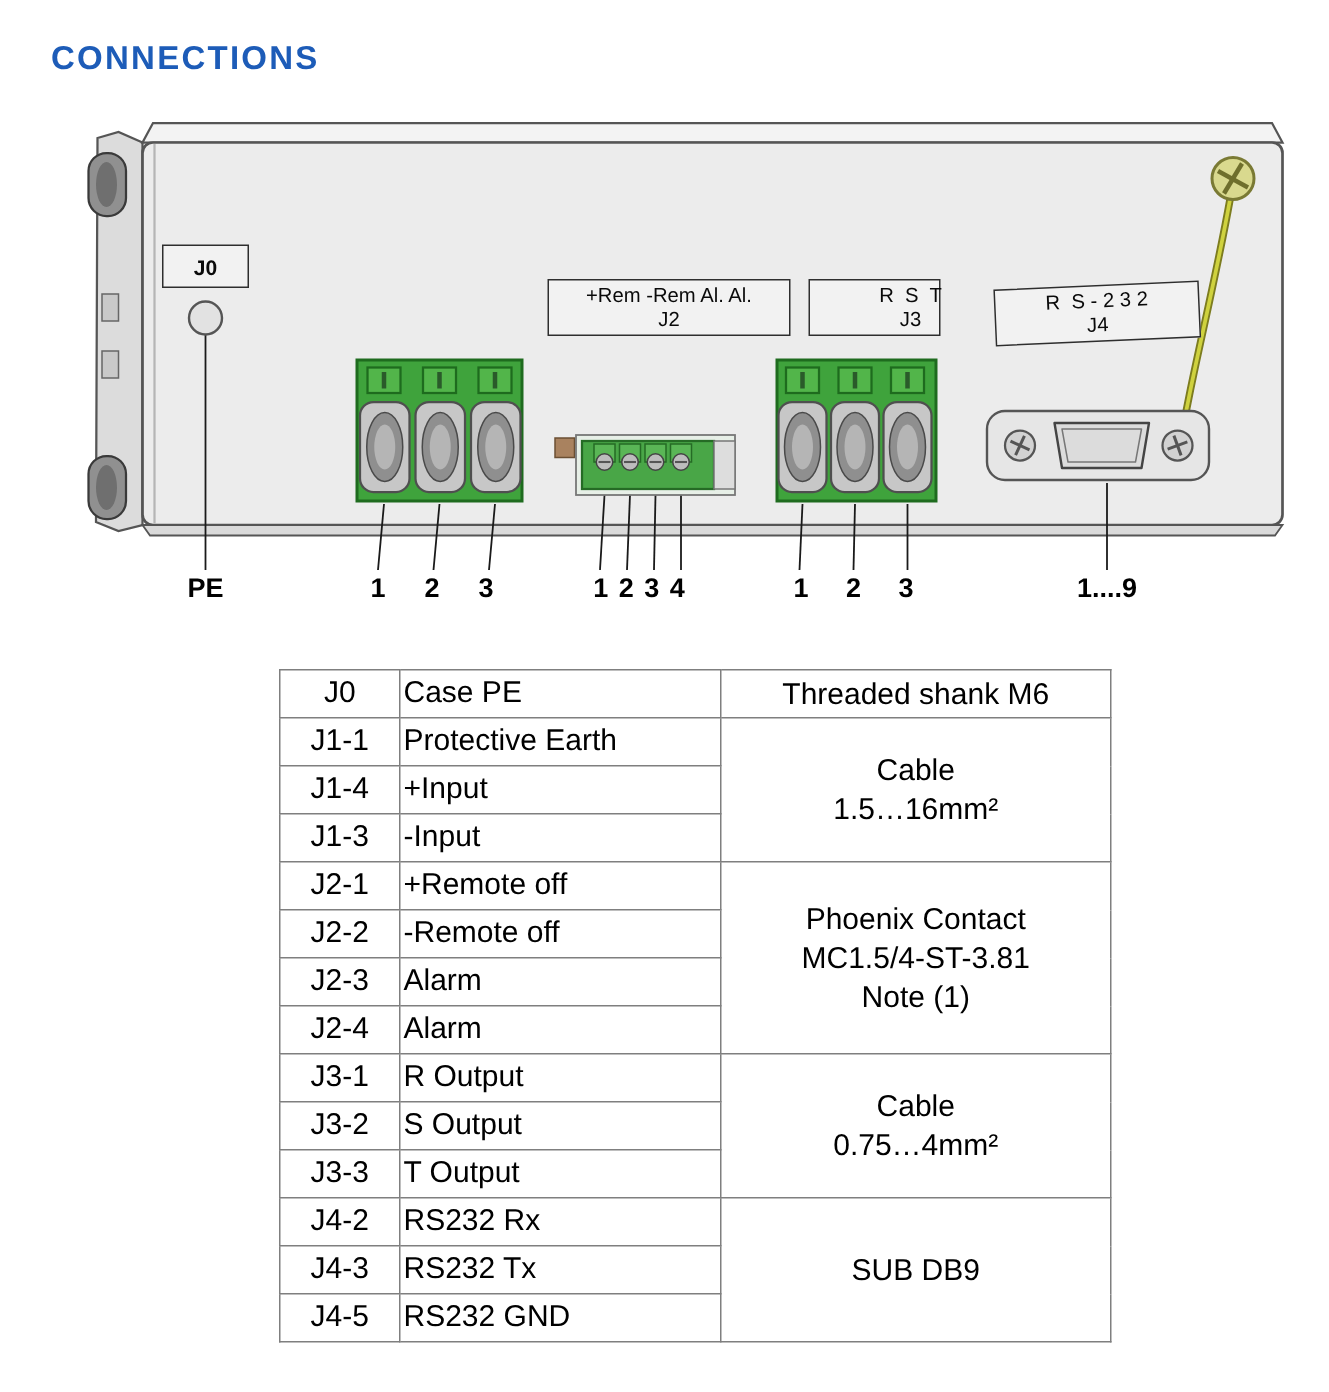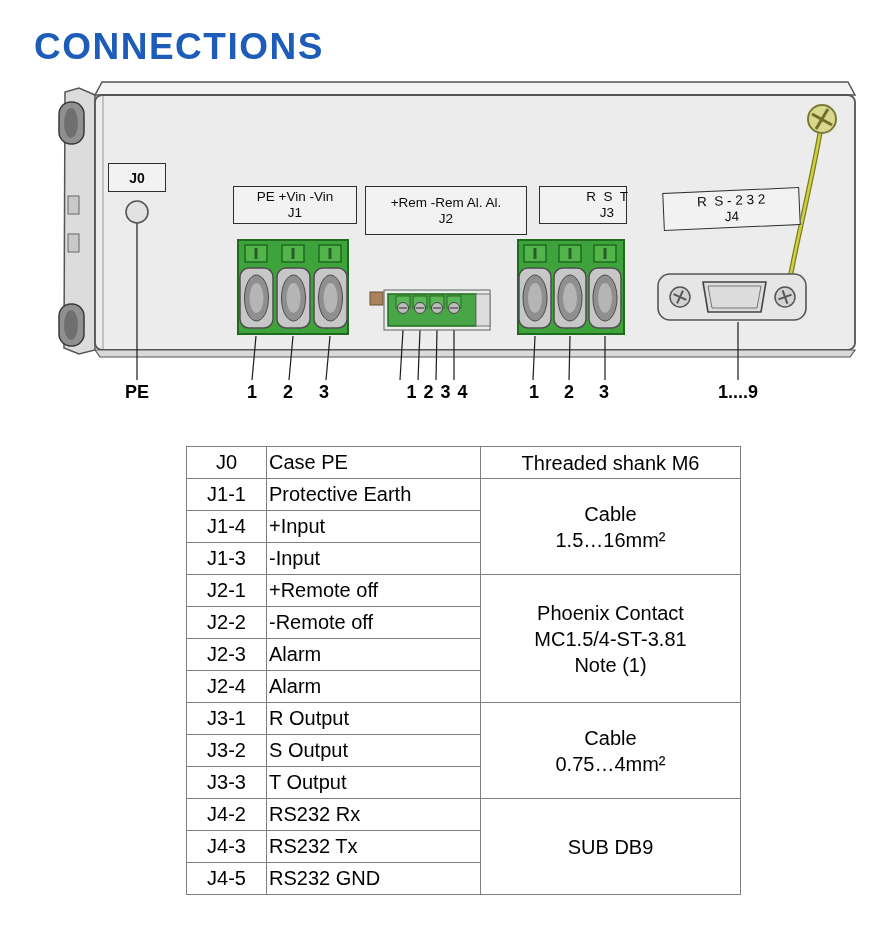--- a/index.html
+++ b/index.html
@@ -4,43 +4,43 @@
 <style>
   * { box-sizing: border-box; }
   html, body { margin: 0; padding: 0; }
   body {
     width: 886px; height: 928px; position: relative;
     background: #ffffff; overflow: hidden;
     font-family: "Liberation Sans", sans-serif;
   }
   .title {
     position: absolute; left: 34px; top: 26px;
-    font-size: 37px; font-weight: bold; letter-spacing: 1.5px;
+    font-size: 22px; font-weight: bold; letter-spacing: 1.5px;
     color: #1d5cb8;
   }
   .diagram { position: absolute; left: 52px; top: 78px; width: 816px; height: 340px; }
   .diagram svg { position: absolute; left: 0; top: 0; }
   .jbox {
     position: absolute; background: #f2f2f2; border: 1.6px solid #2e2e2e;
     display: flex; flex-direction: column; align-items: center; justify-content: center;
     font-size: 13.5px; color: #0a0a0a; line-height: 16px; text-align: center;
   }
   .jbox .l1 { white-space: pre; }
   #j0-box { left: 56px; top: 85px; width: 58px; height: 29px; font-weight: 600; font-size: 14px; }
   #j1-box { left: 181px; top: 108px; width: 124px; height: 38px; }
-  #j2-box { left: 313px; top: 108px; width: 162px; height: 49px; }
+  #j2-box { left: 313px; top: 108px; width: 162px; height: 38px; }
   #j3-box { left: 487px; top: 108px; width: 88px; height: 38px; padding-left: 48px; }
   #j4-box { left: 611px; top: 112px; width: 137px; height: 38px; transform: rotate(-2.5deg); }
   .pin-label {
     position: absolute; font-weight: bold; font-size: 18px; color: #000;
     text-align: center;
   }
   #pe-label { left: 63px;  top: 304px; width: 44px; }
   #j1-nums  { left: 183px; top: 304px; width: 106px; word-spacing: 21px; }
-  #j2-nums  { left: 351px; top: 304px; width: 68px;  word-spacing: 2px; }
+  #j2-nums  { left: 340px; top: 304px; width: 68px;  word-spacing: 2px; }
   #j3-nums  { left: 464px; top: 304px; width: 106px; word-spacing: 20px; }
   #j4-nums  { left: 646px; top: 304px; width: 80px; }
   table.conn {
     position: absolute; left: 186px; top: 446px;
     border-collapse: collapse; color: #000; font-size: 20px;
   }
   table.conn td { border: 1px solid #7f7f7f; height: 32px; padding: 0 2px; }
   td.c-pin  { width: 80px;  min-width: 80px;  text-align: center; }
   td.c-desc { width: 214px; min-width: 214px; padding-left: 13px; margin-left: 42px; }
   td.c-note { width: 260px; min-width: 260px; text-align: center; white-space: pre-line; line-height: 1.3; }
@@ -171,24 +171,20 @@
           <line x1="733" y1="212" x2="733" y2="226"></line>
       </g>
       <path d="M 651,204 L 714,204 L 709,234 L 656,234 Z" fill="#dcdcdc" stroke="#444" stroke-width="1.6" stroke-linejoin="round"></path>
       <path d="M 656,208 L 709,208 L 705,230 L 660,230 Z" fill="none" stroke="#777" stroke-width="1" stroke-linejoin="round"></path>
     </g>
   </svg>
 
   <div class="jbox" id="j0-box">
     <span class="l1">J0</span>
   </div>
-  <div class="jbox" id="j1-box">
-    <span class="l1">PE +Vin -Vin</span>
-    <span class="l2">J1</span>
-  </div>
   <div class="jbox" id="j2-box">
     <span class="l1">+Rem -Rem Al. Al.</span>
     <span class="l2">J2</span>
   </div>
   <div class="jbox" id="j3-box">
     <span class="l1">R  S  T</span>
     <span class="l2">J3</span>
   </div>
   <div class="jbox" id="j4-box">
     <span class="l1">R  S - 2 3 2</span>

